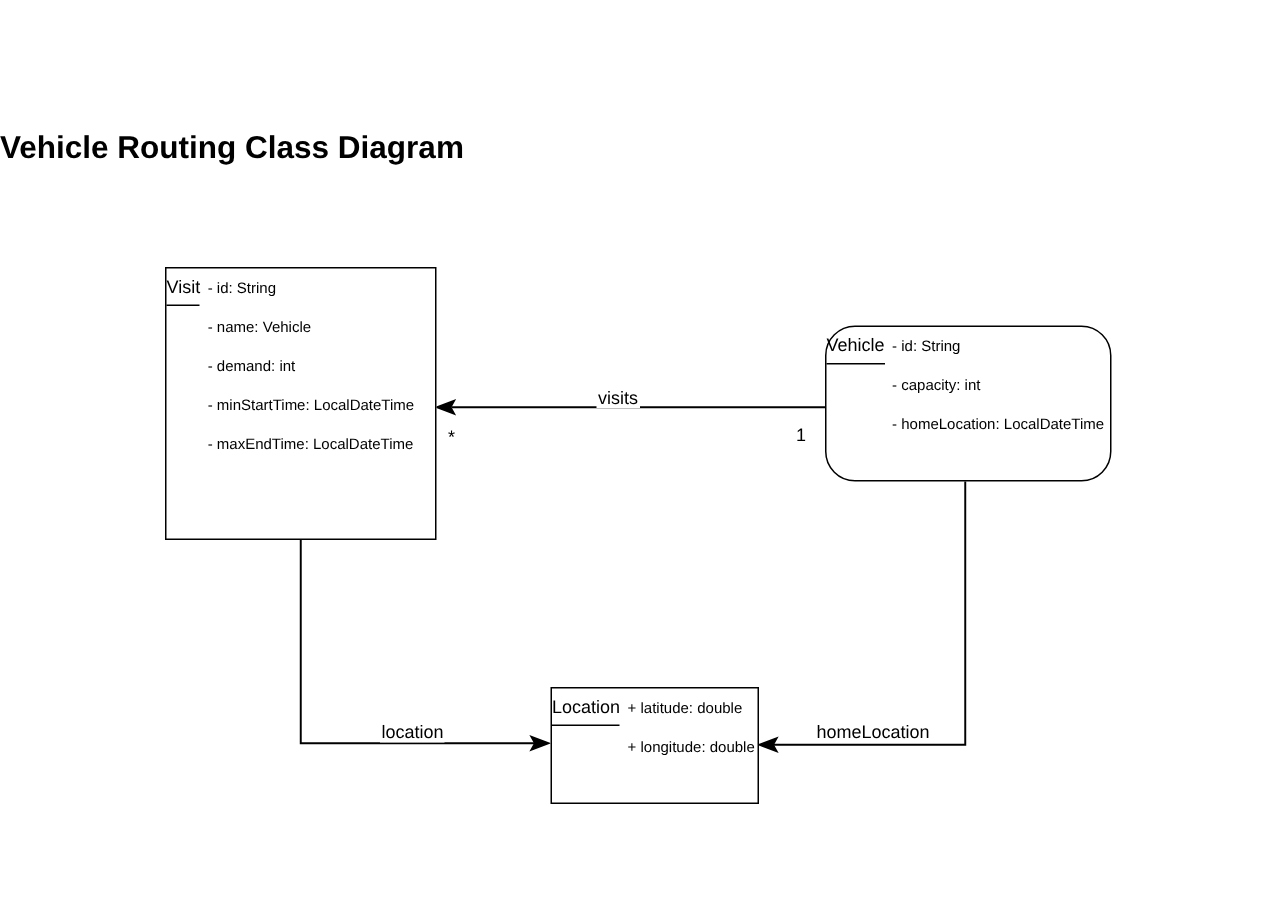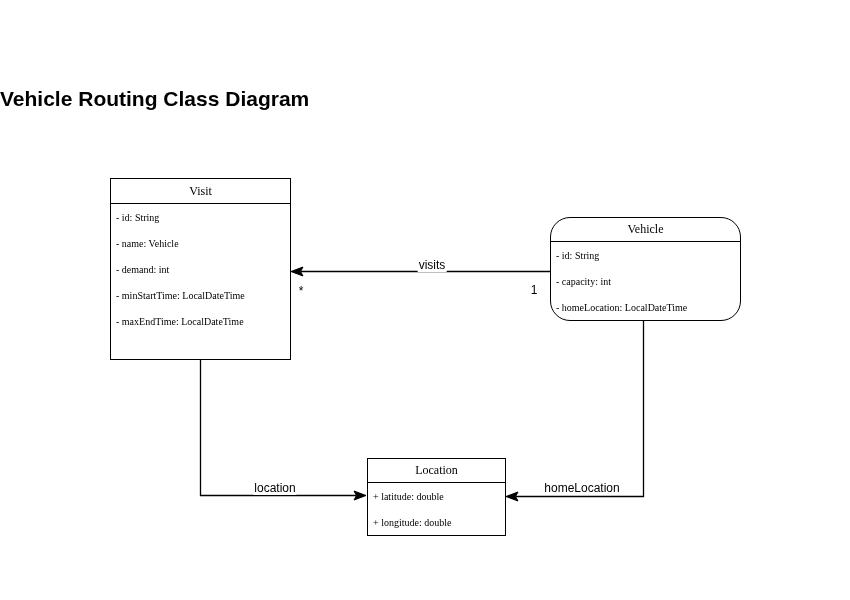--- a/index.html
+++ b/index.html
@@ -41,22 +41,20 @@
     fill: #000000;
     stroke: #000000;
     stroke-width: 1;
   }
   .uml-class {
     position: absolute;
     box-sizing: border-box;
     border: 1px solid #000000;
     background: #ffffff;
     display: flex;
-    flex-direction: column;
-    font-family: Liberation Serif, serif;
   }
   .uml-header {
     box-sizing: border-box;
     height: 25px;
     border-bottom: 1px solid #000000;
     display: flex;
     align-items: center;
     justify-content: center;
     font-size: 12px;
     color: #000000;
@@ -132,19 +130,19 @@
   </div>
 
   <div class="uml-class" style="left:367px; top:458px; width:139px; height:78px;">
     <div class="uml-header">Location</div>
     <div class="uml-attrs">
       <div class="uml-attr">+ latitude: double</div>
       <div class="uml-attr">+ longitude: double</div>
     </div>
   </div>
 
-  <div class="edge-label" style="left:432px; top:265px;">visits</div>
+  <div class="edge-label" style="left:412px; top:265px;">visits</div>
   <div class="edge-label" style="left:301px; top:291px;">*</div>
   <div class="edge-label" style="left:534px; top:290px;">1</div>
   <div class="edge-label" style="left:275px; top:488px;">location</div>
   <div class="edge-label" style="left:582px; top:488px;">homeLocation</div>
 
 </div>
 
 </body></html>

